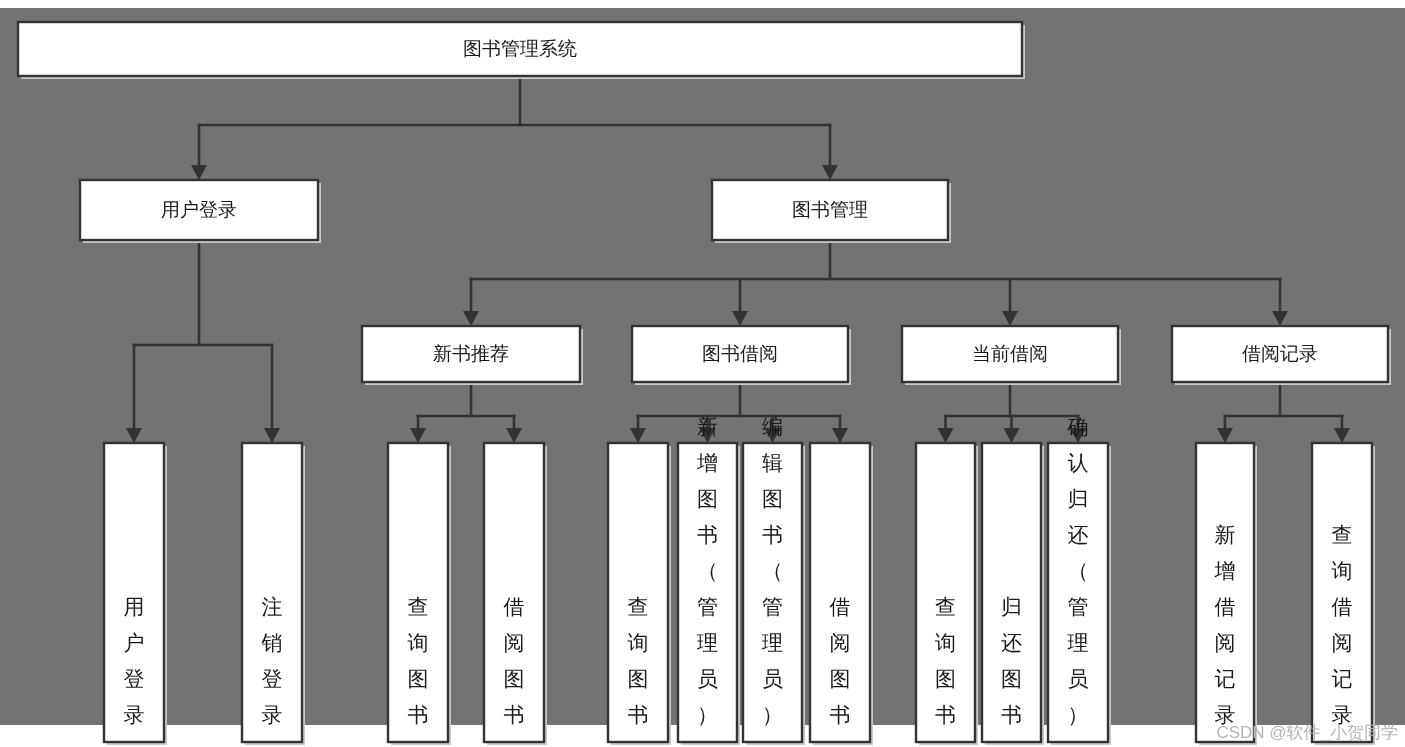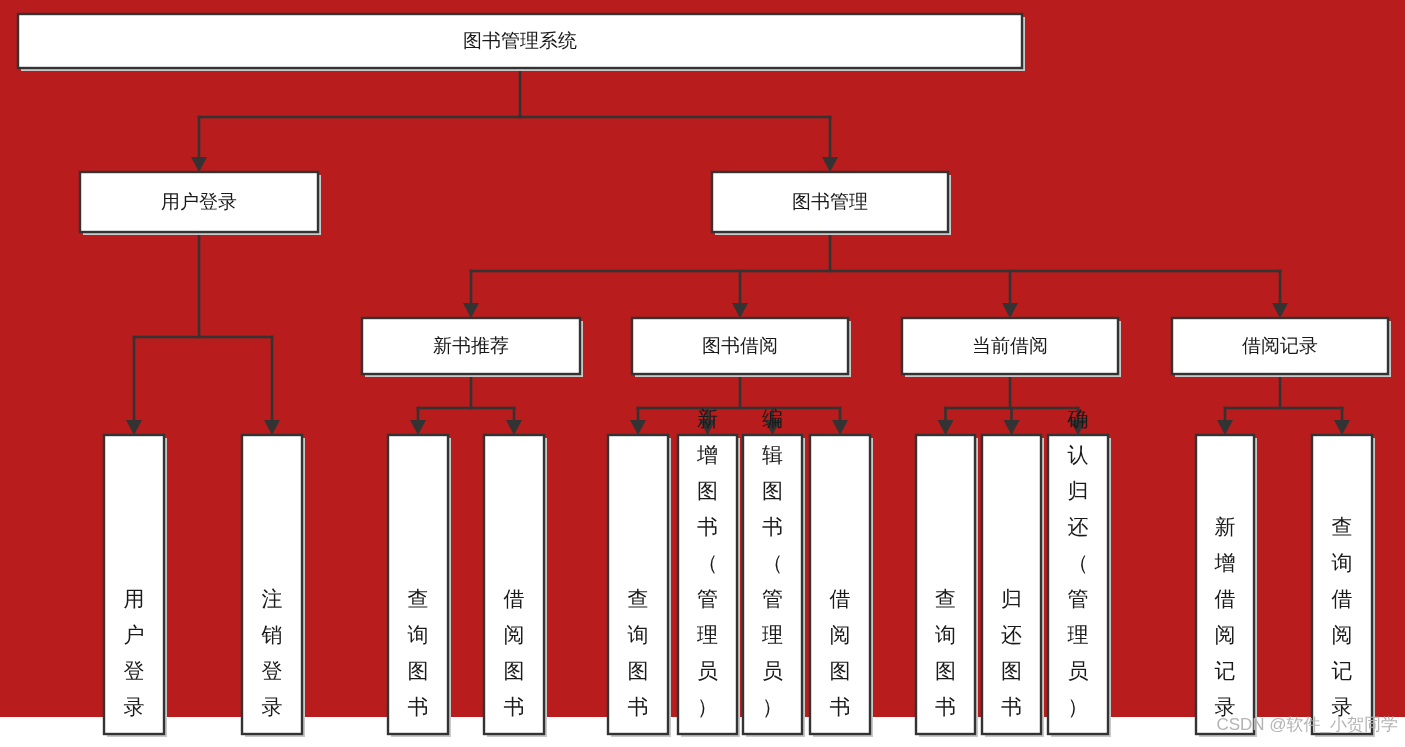--- a/index.html
+++ b/index.html
@@ -11,21 +11,22 @@
   body {
     width: 1405px;
     height: 747px;
     overflow: hidden;
     font-family: "Liberation Sans", "DejaVu Sans", sans-serif;
   }
   #diagram-root {
     position: relative;
     width: 1405px;
     height: 717px;
-    background: #b91c1c;
+    background: #737373;
+    margin-top: 8px;
   }
   svg#diagram-svg {
     display: block;
     width: 1405px;
     height: 747px;
   }
   .node-box {
     fill: #ffffff;
     stroke: #333333;
     stroke-width: 2.4;

